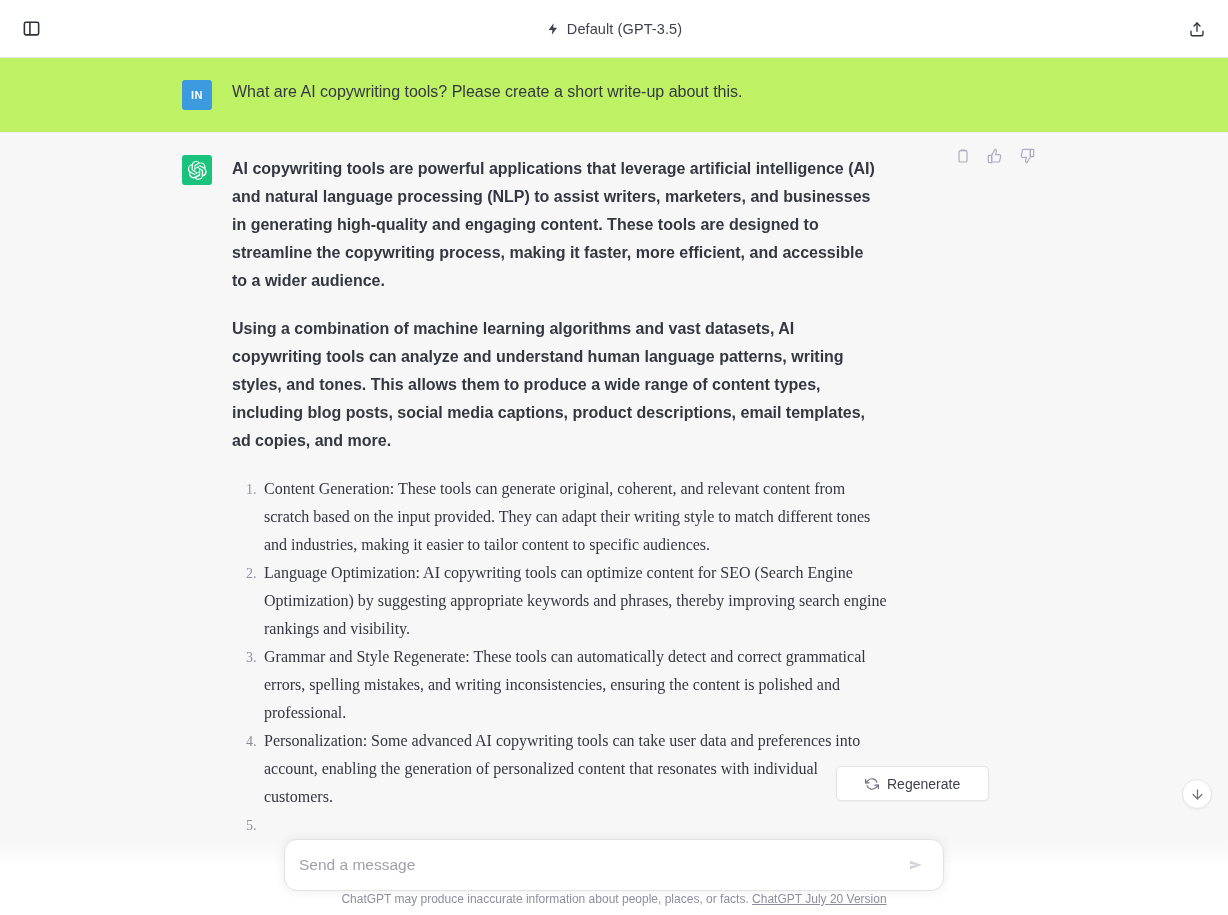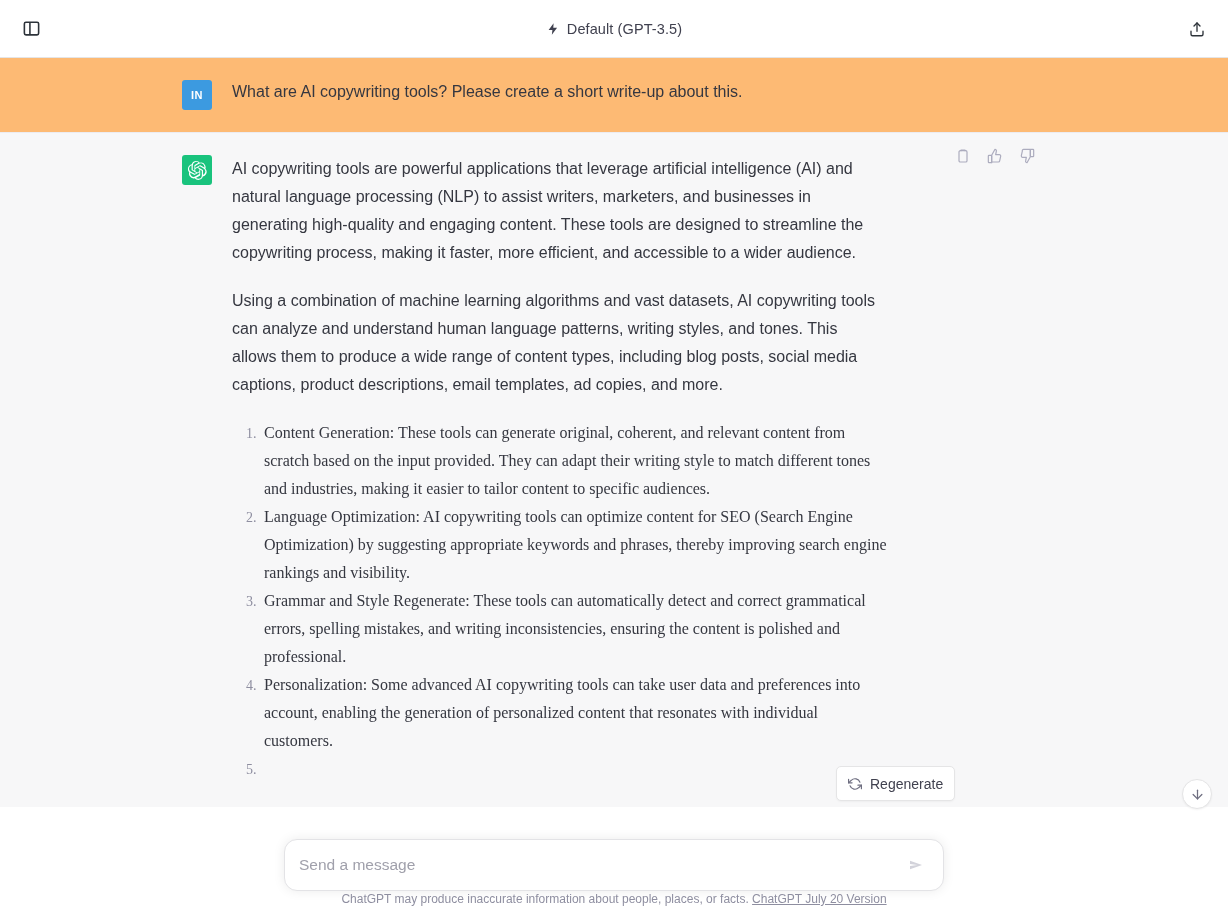--- a/index.html
+++ b/index.html
@@ -31,21 +31,21 @@
     display: flex; align-items: center; justify-content: center;
     gap: 7px;
     font-size: 14.5px; color: #40414f; pointer-events: none;
   }
   .model-label .bolt { color: #40414f; display:flex; }
   .model-text { letter-spacing: .1px; }
 
   
   .thread { flex: 1 1 auto; position: relative; overflow: hidden; }
   .msg-row { width: 100%; display: flex; justify-content: center; }
-  .msg-row.user { background: #fdba74; }
+  .msg-row.user { background: #bef264; }
   .msg-row.assistant { background: #f7f7f8; border-top: 1px solid #ececf1; }
   .msg-inner {
     width: 100%; max-width: 1228px;
     display: flex;
     padding: 22px 0 22px 0;
     position: relative;
   }
   .avatar-col { width: 232px; flex: 0 0 232px; display: flex; justify-content: flex-end; padding-right: 20px; }
   .avatar {
     width: 30px; height: 30px; border-radius: 3px;
@@ -53,40 +53,40 @@
     font-size: 11px; font-weight: 700; color: #fff; letter-spacing: .5px;
     flex: 0 0 30px;
   }
   .avatar.user { background: #3c9ae0; }
   .avatar.assistant { background: #19c37d; }
   .msg-body {
     flex: 1 1 auto; max-width: 660px;
     color: #353740; font-size: 16px; line-height: 28px;
   }
   .msg-row.user .msg-body { line-height: 24px; }
-  .msg-body p { margin: 0 11px 20px 0; }
+  .msg-body p { margin: 0 11px 20px 0; font-weight: bold; }
   .msg-body p:last-child { margin-bottom: 0; }
   .msg-body ol { margin: 2px; padding-left: 26px; font-family: Liberation Serif, serif; }
   .msg-body ol li { margin-bottom: 0px; padding-left: 4px; }
   .msg-body ol li::marker { color: #8e8ea0; font-size: 14px; }
 
   .msg-actions {
     position: absolute; right: 190px; top: 12px;
     display: flex; gap: 10px; align-items: center;
   }
   .act-icon {
     width: 22px; height: 22px; display: flex; align-items: center; justify-content: center;
     color: #acacbe; cursor: pointer;
   }
 
   
   .regenerate-btn {
     position: absolute; left: 836px; top: 766px;
     display: flex; align-items: center; gap: 8px;
-    height: 35px; padding: 0 11px;
+    height: 35px; padding: 0 28px;
     background: #ffffff; border: 1px solid #e5e5e6; border-radius: 5px;
     font-size: 14px; color: #40414f; cursor: pointer;
     box-shadow: 0 1px 2px rgba(0,0,0,.04);
     z-index: 20;
   }
   .scroll-btn {
     position: absolute; right: 16px; bottom: 106px;
     width: 30px; height: 30px; border-radius: 50%;
     border: 1px solid #e5e5e6; background: #ffffff;
     display: flex; align-items: center; justify-content: center;

